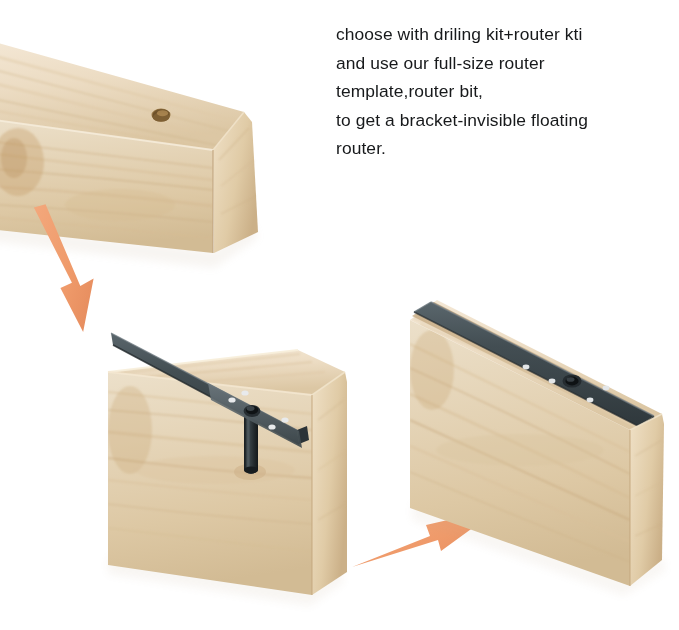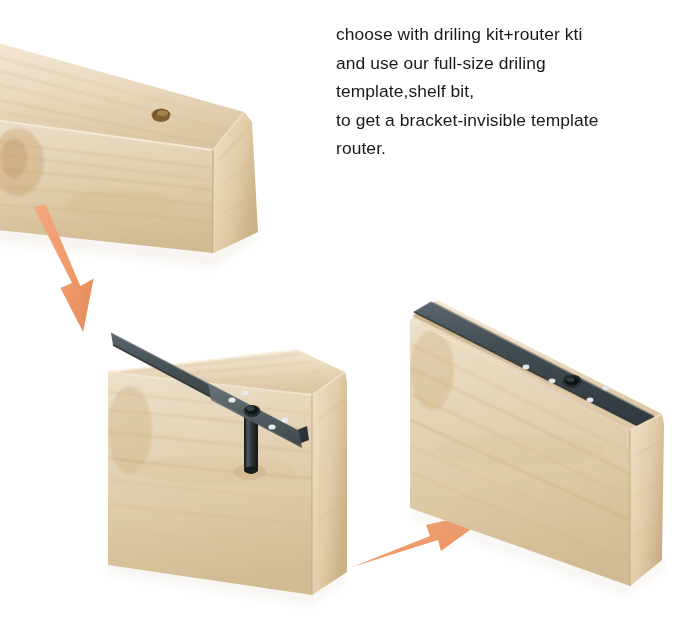--- a/index.html
+++ b/index.html
@@ -285,19 +285,19 @@
         <path d="M 635,496 L 662,482" stroke="#d3b992" stroke-width="1.4" fill="none" opacity=".4"></path>
         <path d="M 635,536 L 662,524" stroke="#c9ad83" stroke-width="1.3" fill="none" opacity=".4"></path>
       </g>
       <path d="M 630,430 L 662,414" stroke="#efe2c9" stroke-width="1.6" fill="none" opacity=".9"></path>
       <path d="M 630,430 L 630,586" stroke="#c4a77f" stroke-width="1.3" fill="none" opacity=".75"></path>
     </g>
   </svg>
 
   <div id="instructions">
     <span class="ln">choose with driling kit+router kti</span>
-    <span class="ln">and use our full-size driling</span>
-    <span class="ln">template,shelf bit,</span>
-    <span class="ln">to get a bracket-invisible template</span>
+    <span class="ln">and use our full-size router</span>
+    <span class="ln">template,router bit,</span>
+    <span class="ln">to get a bracket-invisible floating</span>
     <span class="ln">router.</span>
   </div>
 
 </div>
 
 </body></html>

